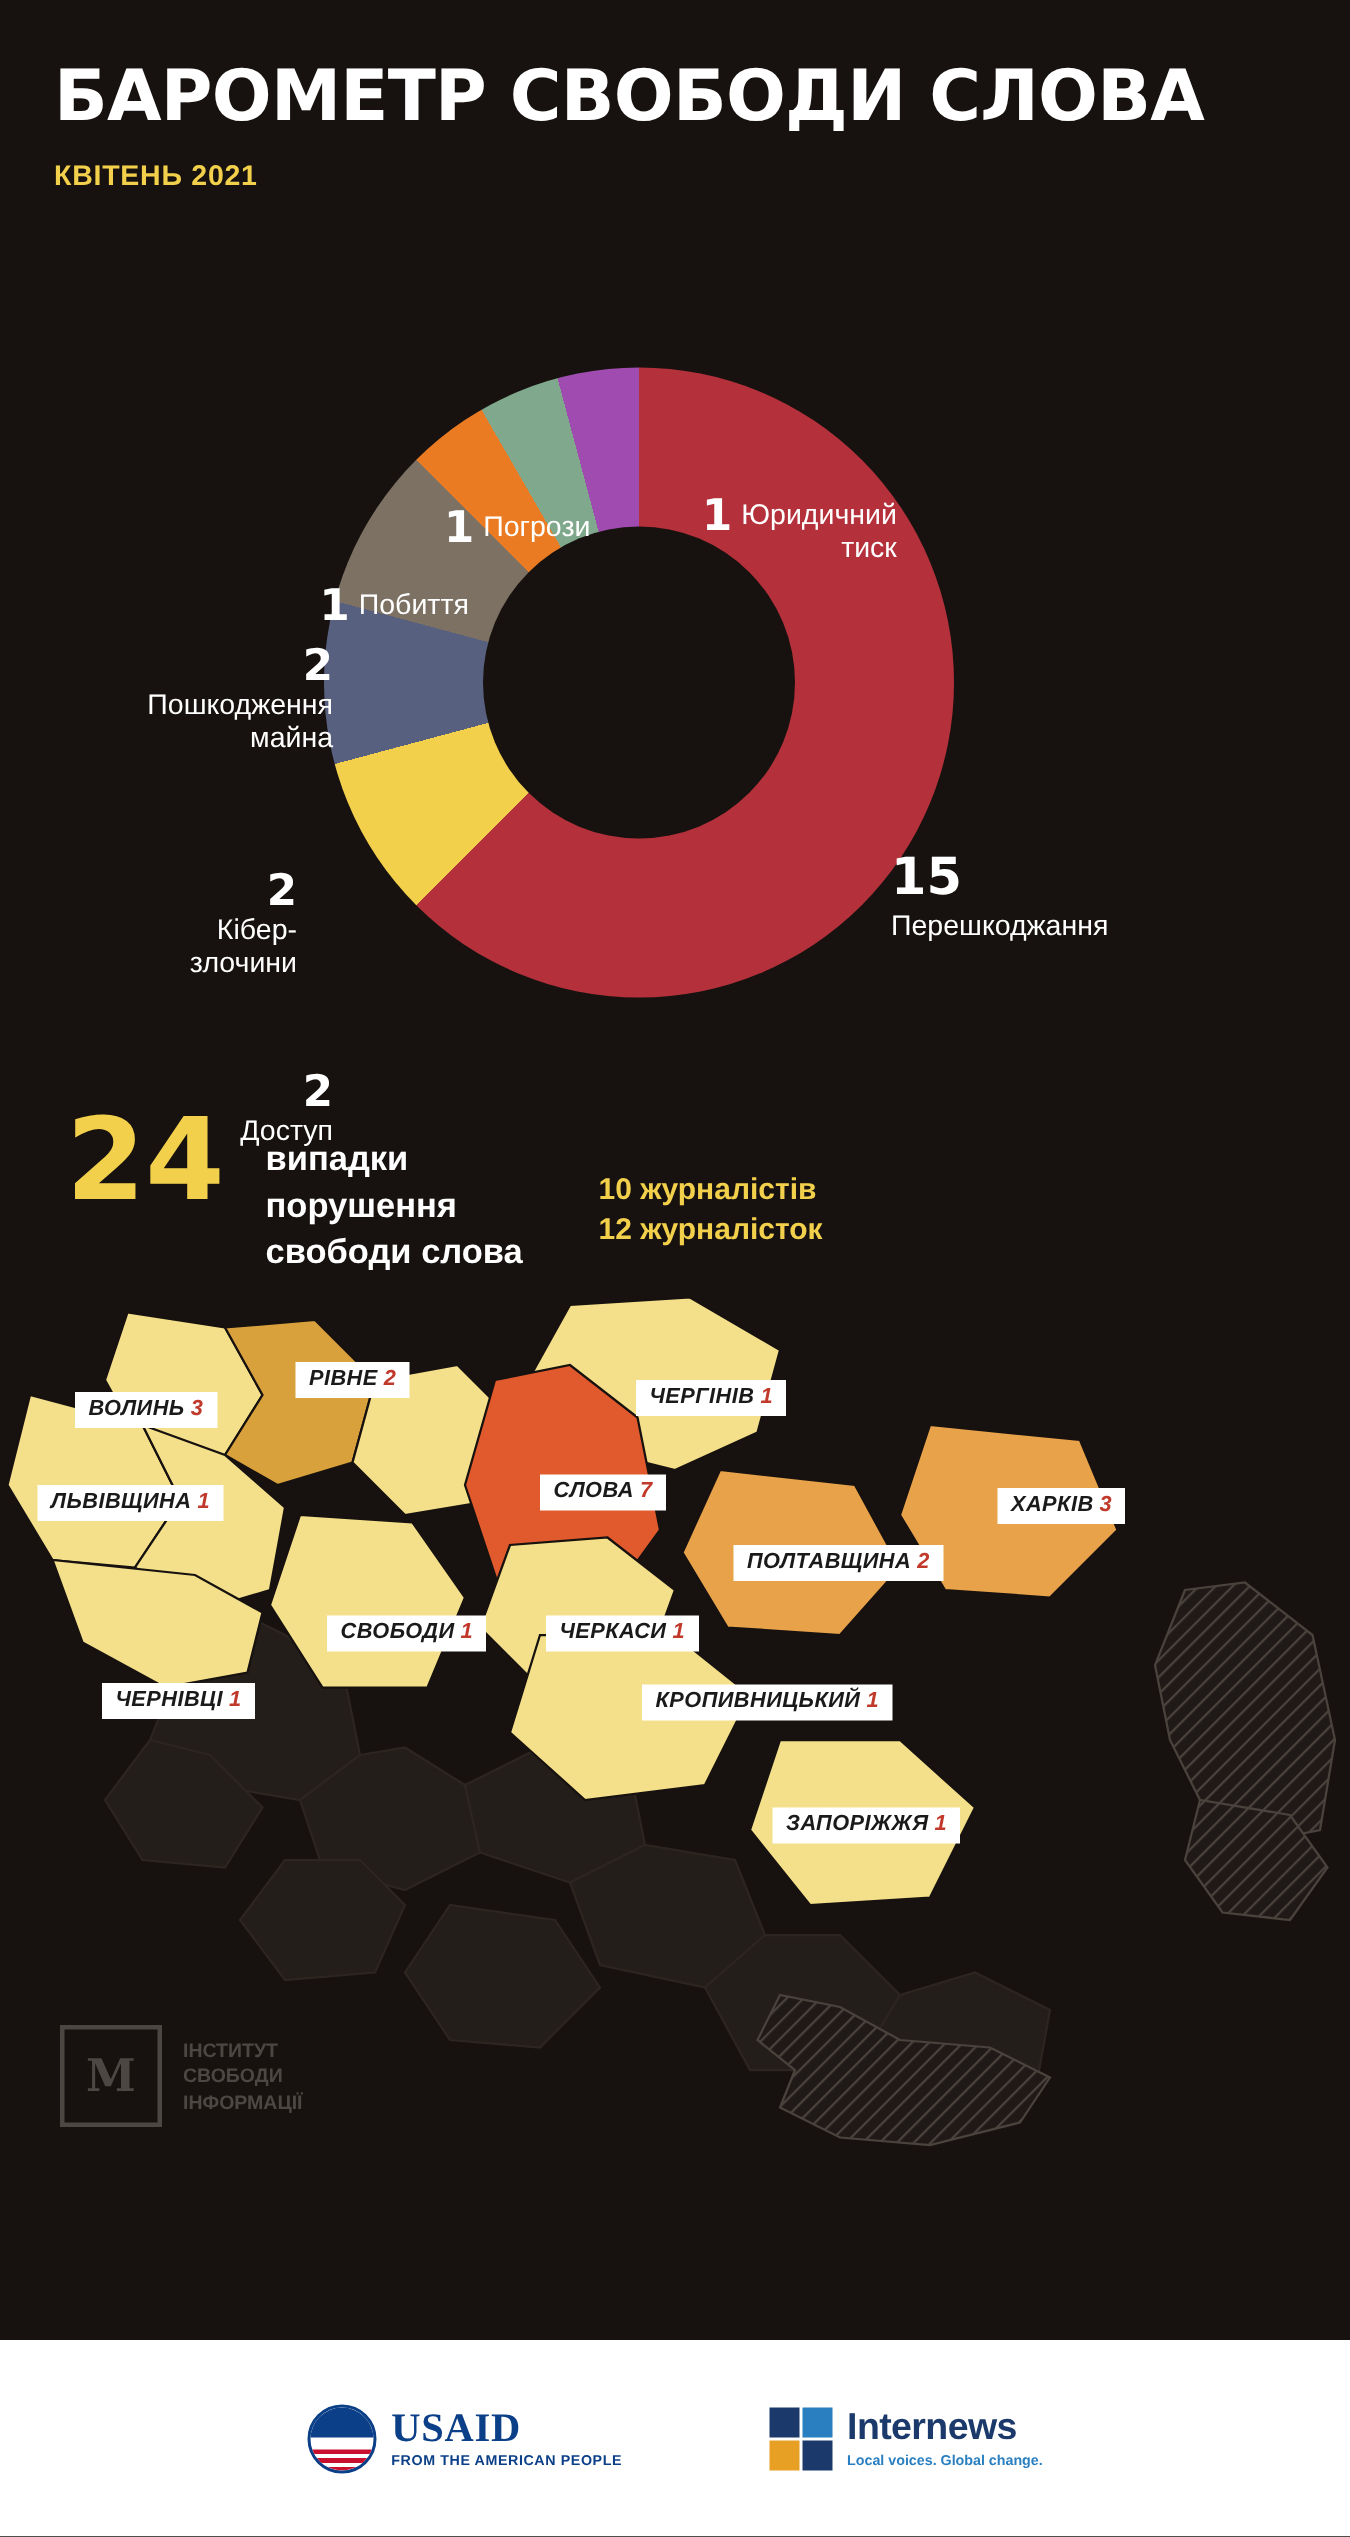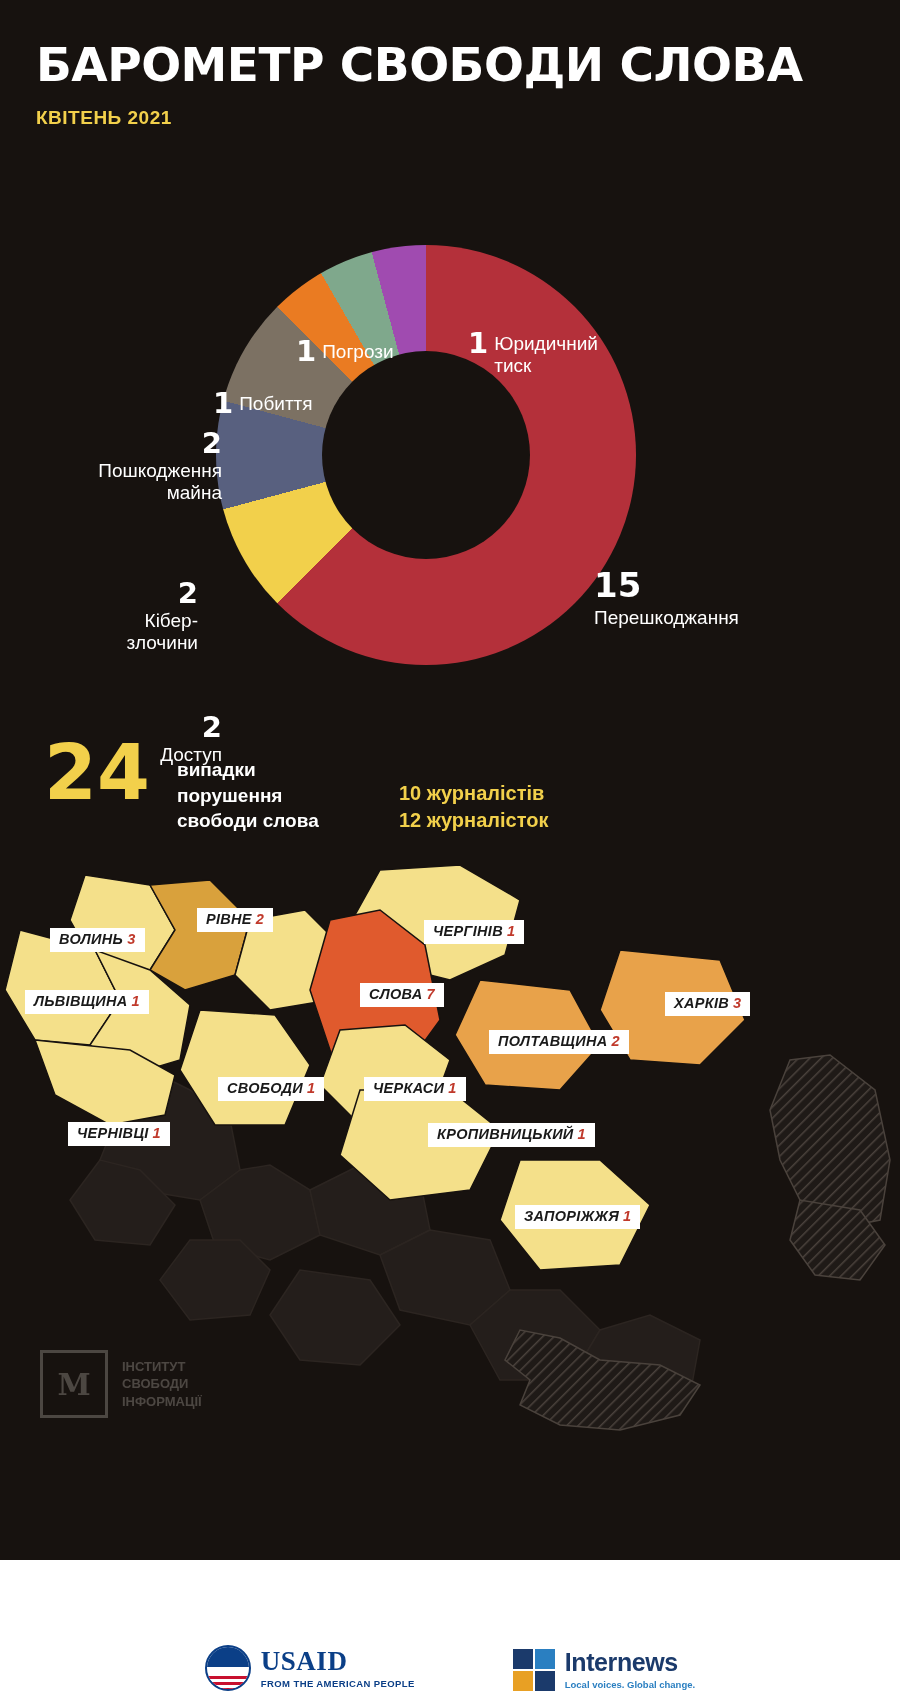--- a/index.html
+++ b/index.html
@@ -81,21 +81,21 @@
     color: #ffffff;
     font-family: "DejaVu Sans", sans-serif;
   }
   .lbl .txt {
     font-size: 19px;
     color: #ffffff;
     line-height: 1.15;
   }
   .lbl.inline { display: flex; align-items: flex-start; gap: 6px; }
   .lbl.inline .num { line-height: 1.05; }
-  .lbl.inline .txt { margin-top: 5px; }
+  .lbl.inline .txt { margin-top: 5px; text-align: right; }
   .lbl.stacked { text-align: right; }
   .lbl.stacked .num { display: block; line-height: 1.1; }
   .lbl.stacked .txt { display: block; }
 
   #lbl-main { left: 594px; top: 405px; text-align: left; }
   #lbl-main .num { font-size: 34px; display: block; }
   #lbl-main .txt { display: block; margin-top: 2px; }
 
   #lbl-threats { left: 296px; top: 176px; }
   #lbl-legal   { left: 468px; top: 168px; width: 180px; }
@@ -124,21 +124,21 @@
     font-size: 76px;
     font-weight: bold;
     color: #f2d04b;
     line-height: 1;
     font-family: "DejaVu Sans", sans-serif;
   }
   .big-text {
     position: absolute;
     left: 133px;
     top: 22px;
-    font-size: 19px;
+    font-size: 23px;
     font-weight: bold;
     color: #ffffff;
     line-height: 1.35;
   }
   .gender {
     position: absolute;
     left: 355px;
     top: 45px;
     font-size: 20px;
     font-weight: bold;
@@ -195,21 +195,21 @@
   }
 
   .footer-bar {
     position: absolute;
     left: 0;
     top: 1560px;
     width: 900px;
     height: 131px;
     background: #ffffff;
     display: flex;
-    align-items: flex-end;
+    align-items: center;
     justify-content: center;
     gap: 70px;
   }
   .usaid { display: flex; align-items: center; gap: 10px; }
   .usaid-seal {
     width: 42px; height: 42px; border-radius: 50%;
     background: #ffffff;
     border: 2px solid #0b3f87;
     position: relative;
     overflow: hidden;

